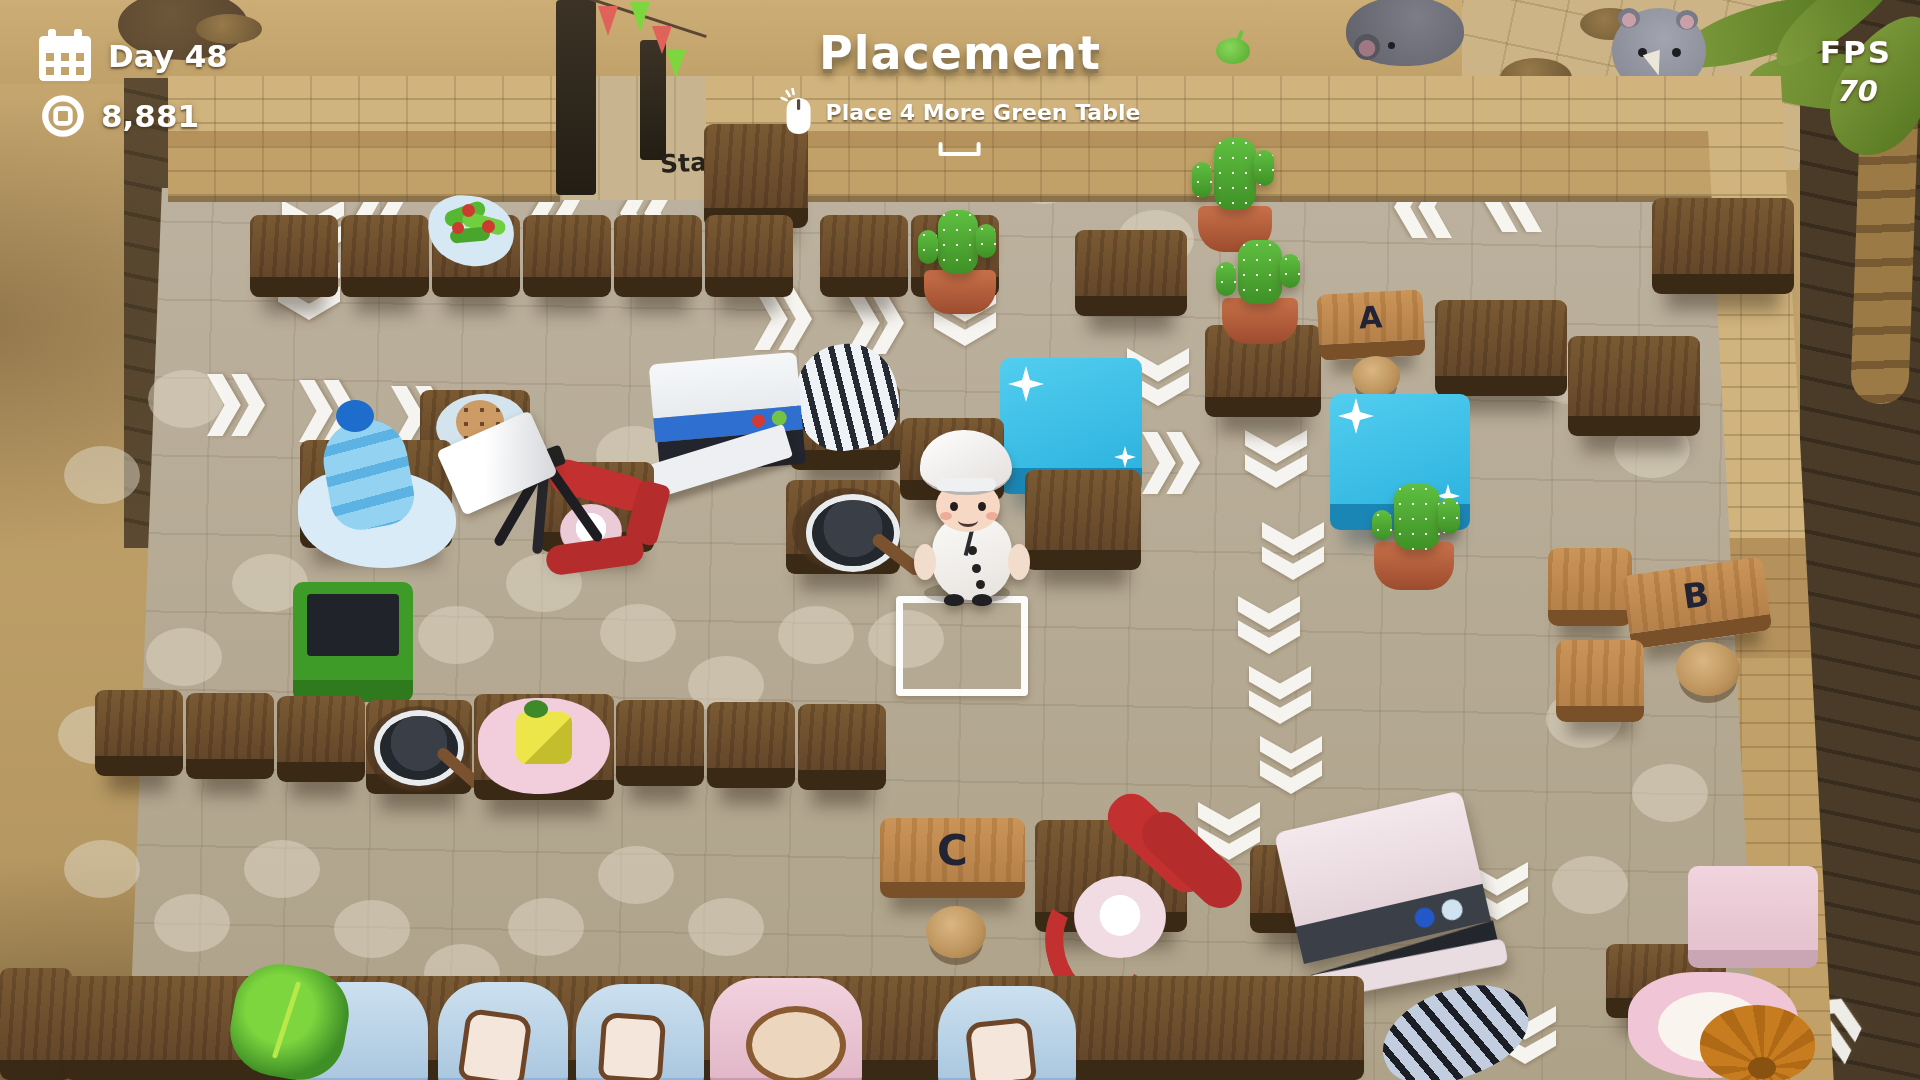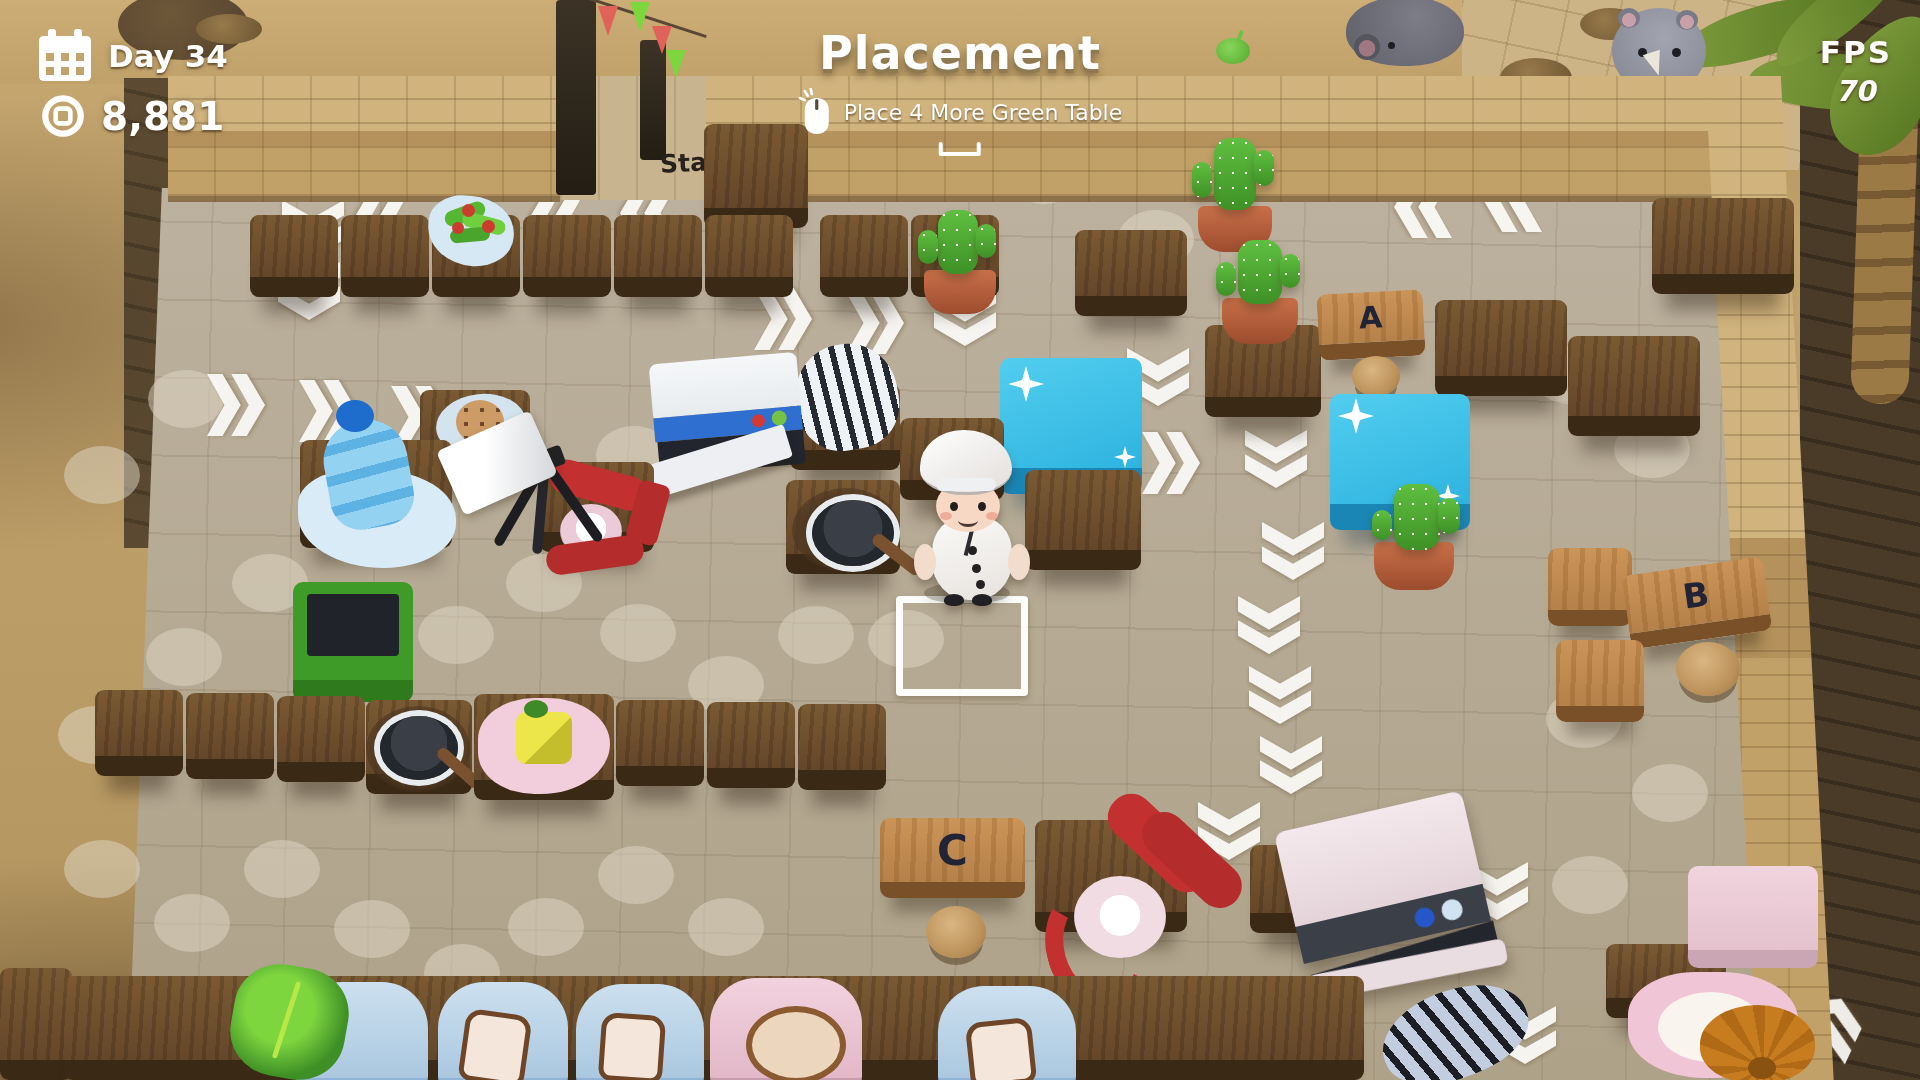--- a/index.html
+++ b/index.html
@@ -58,21 +58,21 @@
   .pan{position:absolute;border-radius:50%;background:radial-gradient(circle at 50% 42%,#3a3f47 0 52%,#23272e 53% 100%);box-shadow:0 0 0 6px #e9ecef;}
   .panhandle{position:absolute;background:#7a5230;border-radius:6px;}
   .rockel{position:absolute;border-radius:50%;background:radial-gradient(circle at 40% 35%,#97794a,#6b5533);}
   .frond{position:absolute;border-radius:50%/62% 62% 40% 40%;background:linear-gradient(100deg,#7e9c3c,#587822);}
   
   .hudtxt{color:#fff;font-weight:700;text-shadow:0 2px 2px rgba(75,55,28,.7),0 0 6px rgba(75,55,28,.3);}
   .title{position:absolute;left:0;top:26px;width:100%;text-align:center;color:#fff;font-weight:800;font-size:46px;letter-spacing:1px;
     text-shadow:0 4px 0 #8d7a53,0 7px 8px rgba(60,45,22,.55);}
   .instr{position:absolute;left:50%;top:88px;transform:translateX(-50%);display:flex;flex-direction:column;align-items:center;gap:4px;}
   .irow{display:flex;align-items:center;gap:12px;}
-  .ilabel{color:#fff;font-weight:400;font-size:22px;text-shadow:0 2px 2px rgba(75,55,28,.7);white-space:nowrap;}
+  .ilabel{color:#fff;font-weight:700;font-size:22px;text-shadow:0 2px 2px rgba(75,55,28,.7);white-space:nowrap;}
   .floorlabel{position:absolute;font-weight:700;color:#26211a;}
   .fpsbox{position:absolute;right:28px;top:34px;text-align:right;}
   .hudrow{display:flex;align-items:center;gap:14px;margin-bottom:8px;}
 </style>
 </head>
 <body>
 
 <div class="stage">
 
   <div class="abs" style="left:0;top:0;width:1920px;height:84px;background:linear-gradient(#cdae77,#c0a069);opacity:.9;"></div>
@@ -445,28 +445,28 @@
 
   <div class="abs" style="left:36px;top:28px;z-index:100;">
     <div class="hudrow">
       <svg width="58" height="56" viewBox="0 0 58 56">
         <rect x="12" y="1" width="8" height="13" rx="3" fill="#fff"></rect>
         <rect x="38" y="1" width="8" height="13" rx="3" fill="#fff"></rect>
         <path fill="#fff" fill-rule="evenodd" d="M8 8 H50 Q55 8 55 13 V48 Q55 53 50 53 H8 Q3 53 3 48 V13 Q3 8 8 8 Z
           M10 25 h8 v8 h-8 Z M25 25 h8 v8 h-8 Z M40 25 h8 v8 h-8 Z
           M10 39 h8 v8 h-8 Z M25 39 h8 v8 h-8 Z M40 39 h8 v8 h-8 Z"></path>
       </svg>
-      <span class="hudtxt" style="font-size:31px;">Day 34</span>
+      <span class="hudtxt" style="font-size:31px;">Day 48</span>
     </div>
     <div class="hudrow">
       <svg width="48" height="48" viewBox="0 0 46 46" style="margin-left:3px;">
         <circle cx="23" cy="23" r="17" fill="none" stroke="#fff" stroke-width="6"></circle>
         <rect x="16" y="16" width="14" height="14" rx="3" fill="none" stroke="#fff" stroke-width="4.5"></rect>
       </svg>
-      <span class="hudtxt" style="font-size:39px;">8,881</span>
+      <span class="hudtxt" style="font-size:31px;">8,881</span>
     </div>
   </div>
 
   <div class="title" style="z-index:100;">Placement</div>
 
   <div class="instr" style="z-index:100;">
     <div class="irow">
       <svg width="34" height="48" viewBox="0 0 34 48">
         <g stroke="#fff" stroke-width="2.6" stroke-linecap="round">
           <line x1="7" y1="3" x2="10" y2="8"></line>

